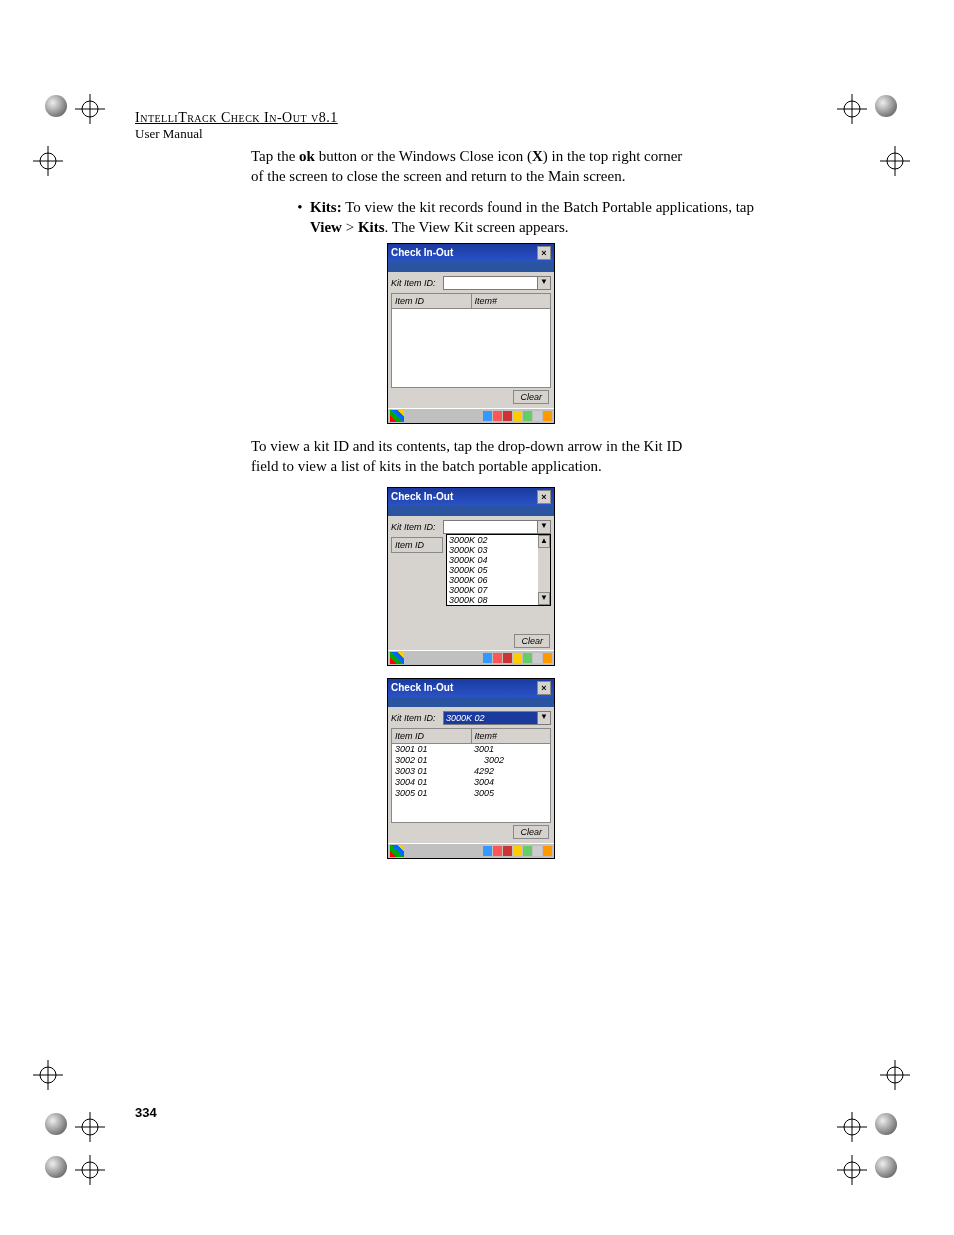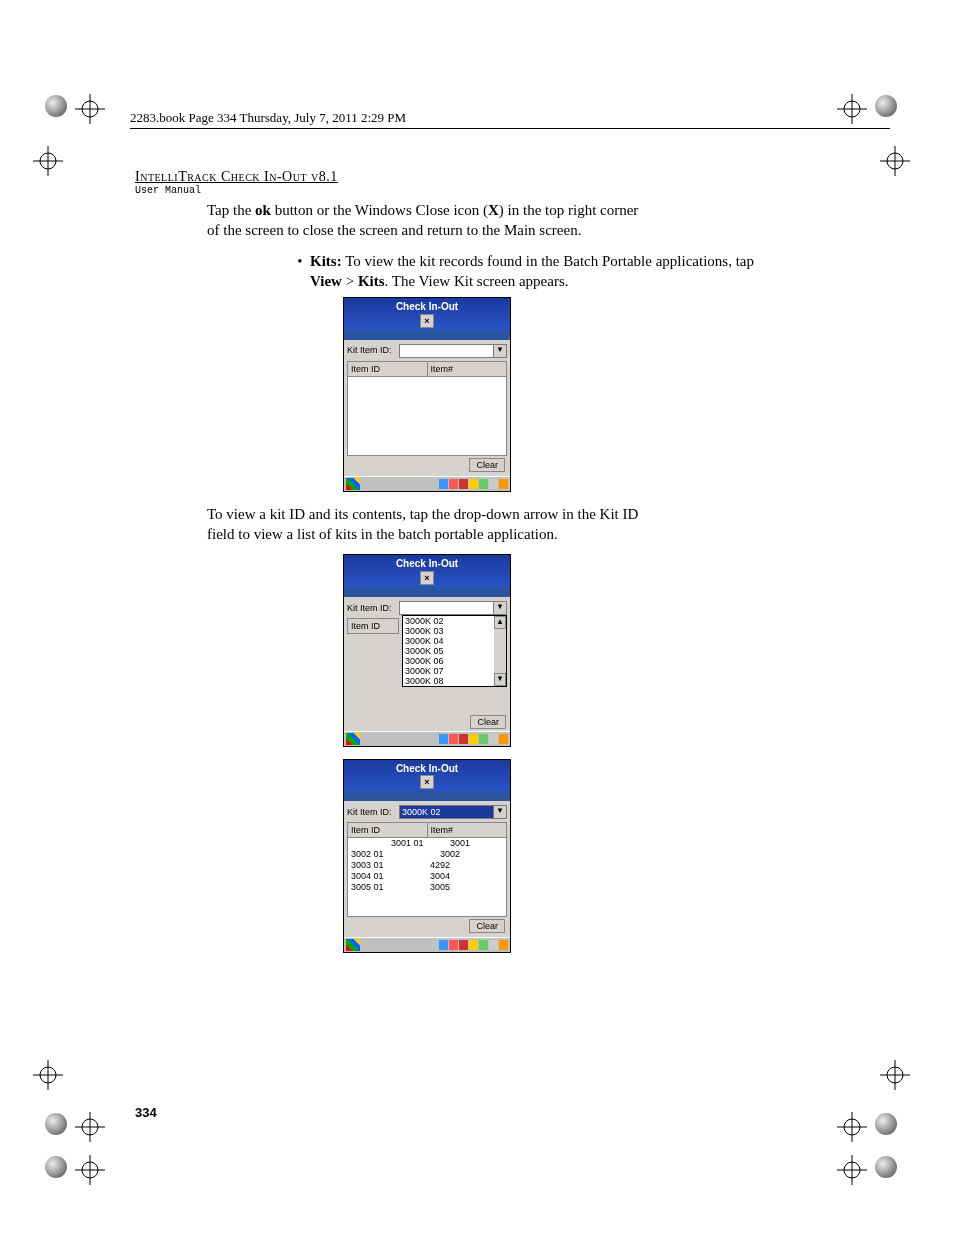--- a/index.html
+++ b/index.html
@@ -25,25 +25,25 @@
     width: 760px;
     margin-left: -5px;
   }
   .doc-title {
     font-size: 14px;
     font-variant: small-caps;
     letter-spacing: 0.5px;
     text-decoration: underline;
   }
   .doc-subtitle {
-    font-family: Liberation Mono, monospace;
-    font-size: 10px;
+    font-family: Liberation Serif, serif;
+    font-size: 13px;
   }
   .body-text {
-    margin-left: 72px;
+    margin-left: 116px;
     width: 440px;
     font-size: 15px;
     line-height: 1.35;
   }
   .body-text p { margin: 4px 0 10px 0; }
   .bullet-row {
     display: flex;
     align-items: flex-start;
     margin-left: 155px;
     width: 470px;
@@ -81,39 +81,39 @@
   }
   .mini-title {
     background: linear-gradient(#1a3a9e, #2a53c7);
     color: #fff;
     font-weight: bold;
     padding: 2px 3px;
     display: flex;
     justify-content: space-between;
     align-items: center;
     font-size: 10px;
-    flex-direction: column;
   }
   .mini-close {
     background: #d6d3ce;
     color: #000;
     width: 12px;
     height: 12px;
     line-height: 12px;
     text-align: center;
     font-weight: bold;
     border: 1px solid #888;
     font-size: 9px;
   }
   .mini-spacer {
     background: #2a53a0;
     height: 10px;
   }
   .mini-body {
     padding: 4px 3px 2px 3px;
+    font-style: italic;
   }
   .mini-row { display: flex; align-items: center; margin-bottom: 3px; }
   .mini-label { width: 52px; }
   .mini-input {
     flex: 1;
     background: #fff;
     border: 1px solid #7a7a7a;
     height: 12px;
     position: relative;
   }
@@ -289,21 +289,20 @@
       <line x1="0" y1="15" x2="30" y2="15" stroke="#000"></line>
     </svg></div>
 <div class="reg" style="left:837px; top:1155px;"><svg viewBox="0 0 30 30">
       <circle cx="15" cy="15" r="8" fill="none" stroke="#000"></circle>
       <line x1="15" y1="0" x2="15" y2="30" stroke="#000"></line>
       <line x1="0" y1="15" x2="30" y2="15" stroke="#000"></line>
     </svg></div>
 <div class="ball" style="left:875px; top:1156px;"></div>
 
 <div class="page">
-  <div class="crop-header">2283.book  Page 334  Thursday, July 7, 2011  2:29 PM</div>
 
   <div>
     <div class="doc-title">IntelliTrack Check In-Out v8.1</div>
     <div class="doc-subtitle">User Manual</div>
   </div>
 
   <div class="body-text">
     <p>
       <span>Tap the </span><b>ok</b><span> button or the Windows Close icon (</span><b>X</b><span>)  in the top right corner of the screen to close the screen and return to the Main screen.</span>
     </p>
@@ -419,21 +418,21 @@
         <div class="mini-row">
           <div class="mini-label">Kit Item ID:</div>
           <div class="mini-input sel">3000K 02</div>
           <div class="mini-dd">▼</div>
         </div>
         <div class="mini-cols">
           <div class="mini-colhead">Item ID</div>
           <div class="mini-colhead">Item#</div>
         </div>
         <div class="mini-white" id="grid-rows" style="min-height:78px">
-            <div class="mini-white row2" style="border: none; padding-left: 40px;">
+            <div class="mini-white row2" style="border: none;">
               <div class="c">3001 01</div>
               <div class="c">3001</div>
             </div>
             <div class="mini-white row2" style="border: none; gap: 20px;">
               <div class="c">3002 01</div>
               <div class="c">3002</div>
             </div>
             <div class="mini-white row2" style="border: none;">
               <div class="c">3003 01</div>
               <div class="c">4292</div>

